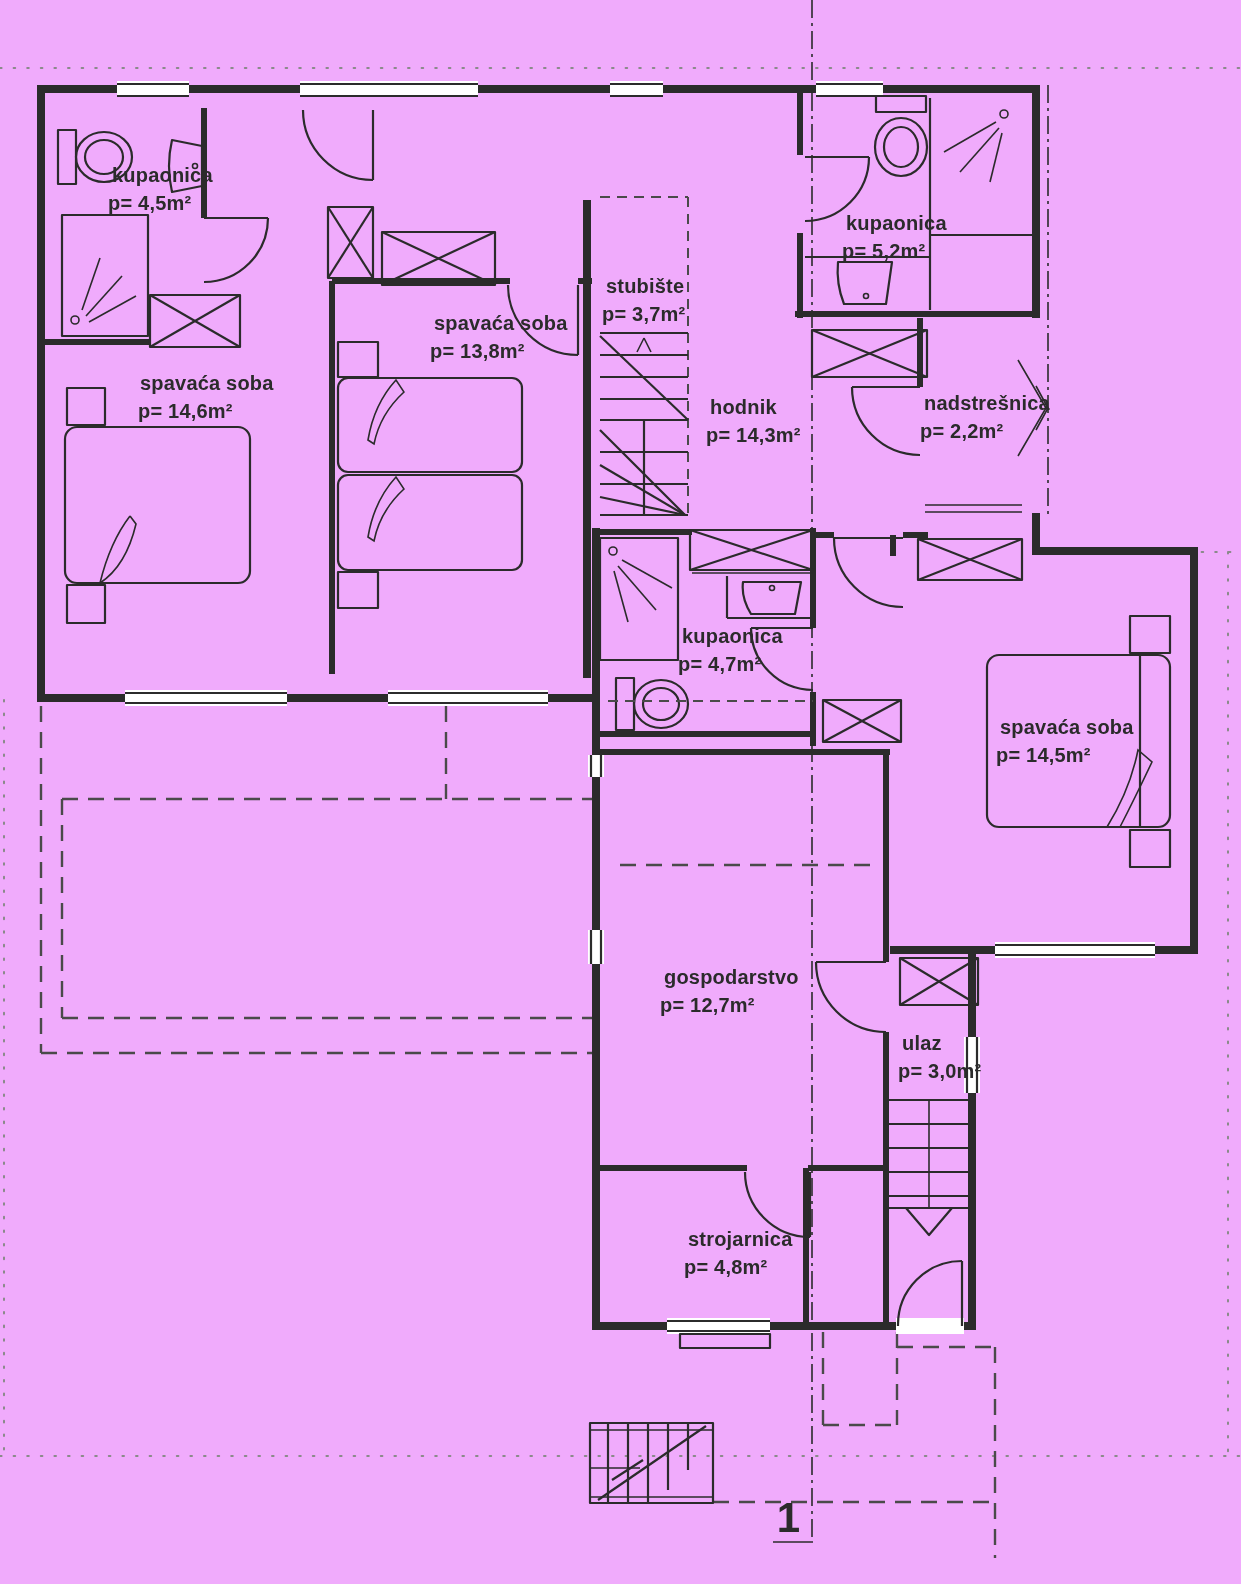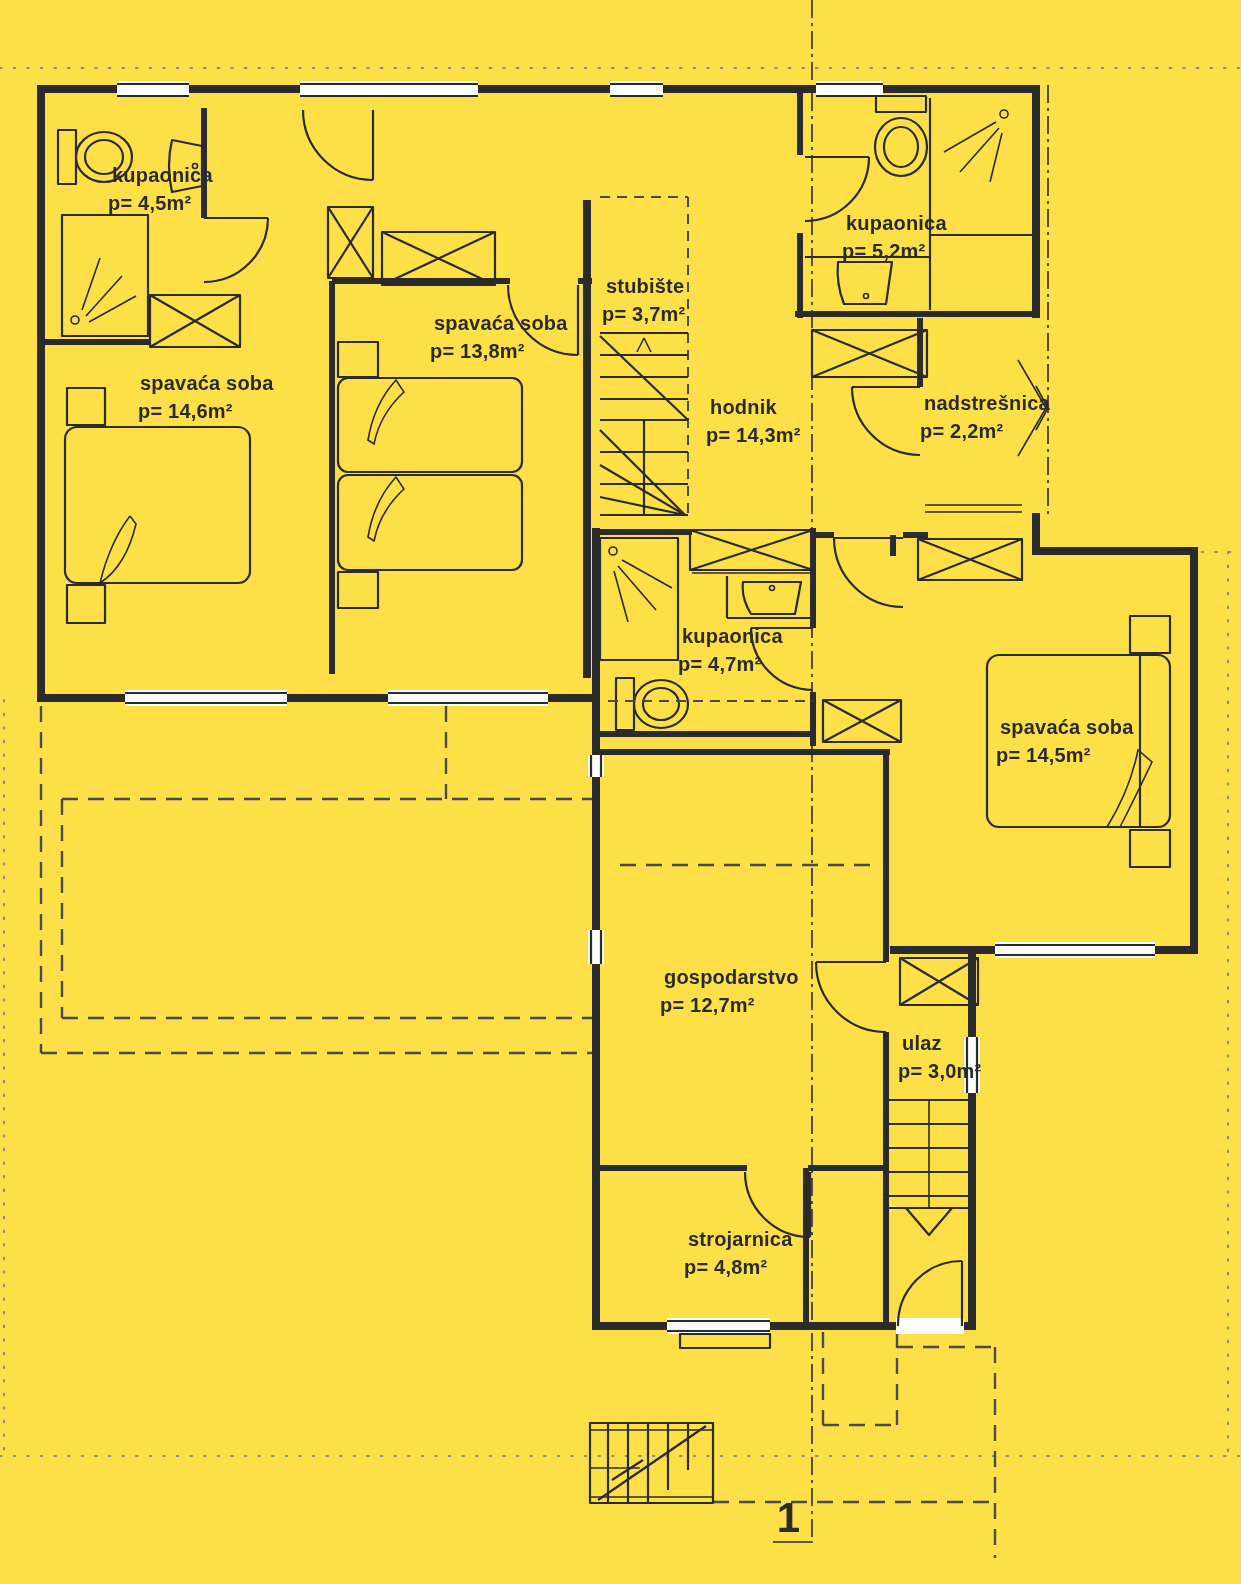--- a/index.html
+++ b/index.html
@@ -1,16 +1,16 @@
 <!DOCTYPE html>
 <html style="--ink: #2b2b2b; --dash: #4a4a4a; --dots: #8a8a8a;"><head>
 <meta charset="utf-8">
 <style>
   html,body{margin:0;padding:0;background:#ffffff;}
-  .page{position:relative;width:1241px;height:1584px;background:#fde047;overflow:hidden;
+  .page{position:relative;width:1241px;height:1584px;background:#f0abfc;overflow:hidden;
         font-family:"Liberation Sans", sans-serif;}
   svg{position:absolute;inset:0;}
   
   .wall   {stroke:var(--ink);stroke-width:8;fill:none;stroke-linecap:butt;}
   .iwall  {stroke:var(--ink);stroke-width:6;fill:none;stroke-linecap:butt;}
   .thin   {stroke:var(--ink);stroke-width:2.2;fill:none;stroke-linejoin:round;}
   .fine   {stroke:var(--ink);stroke-width:1.6;fill:none;}
   .door   {stroke:var(--ink);stroke-width:2.2;fill:none;}
   .dash   {stroke:var(--dash);stroke-width:2.4;fill:none;stroke-dasharray:16 10;}
   .dashf  {stroke:var(--dash);stroke-width:2;fill:none;stroke-dasharray:10 7;}

